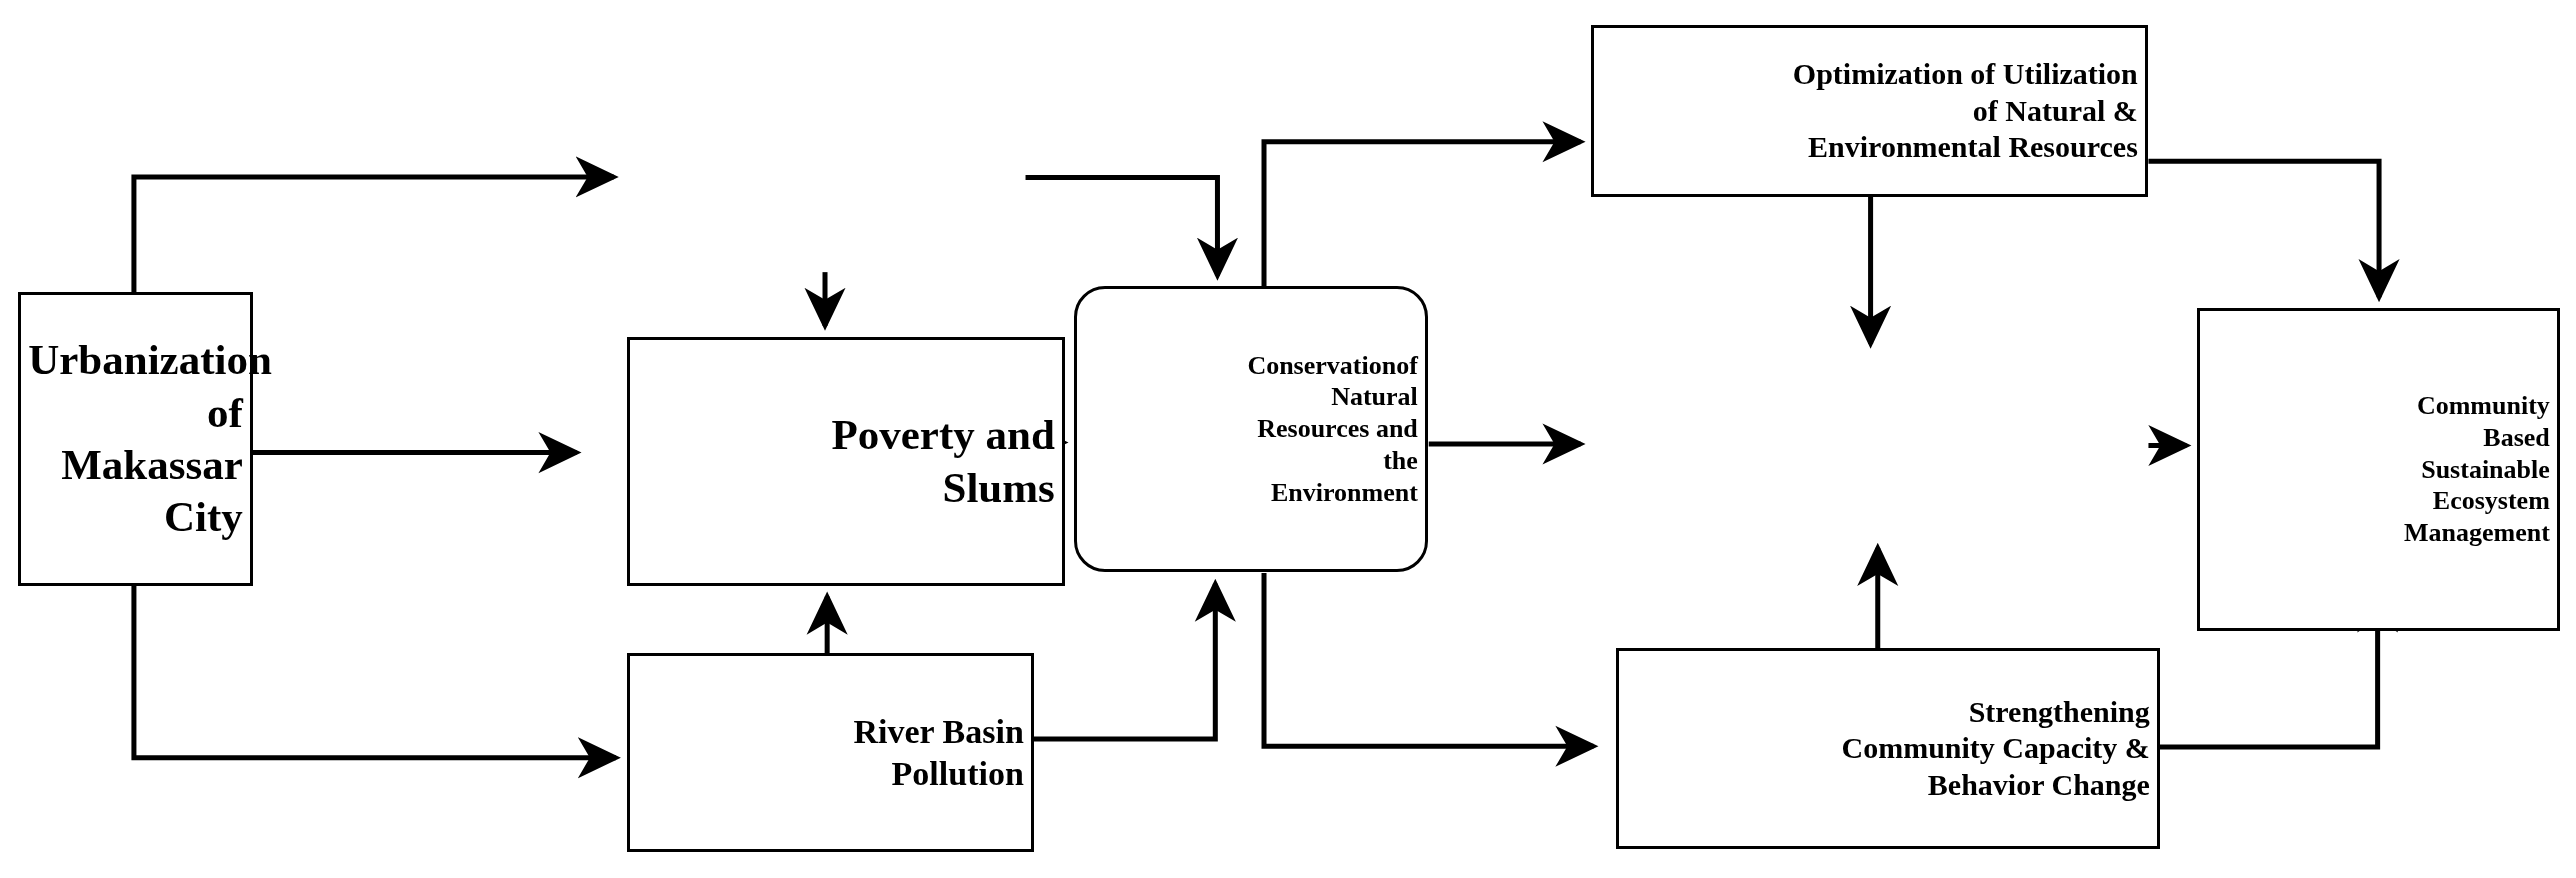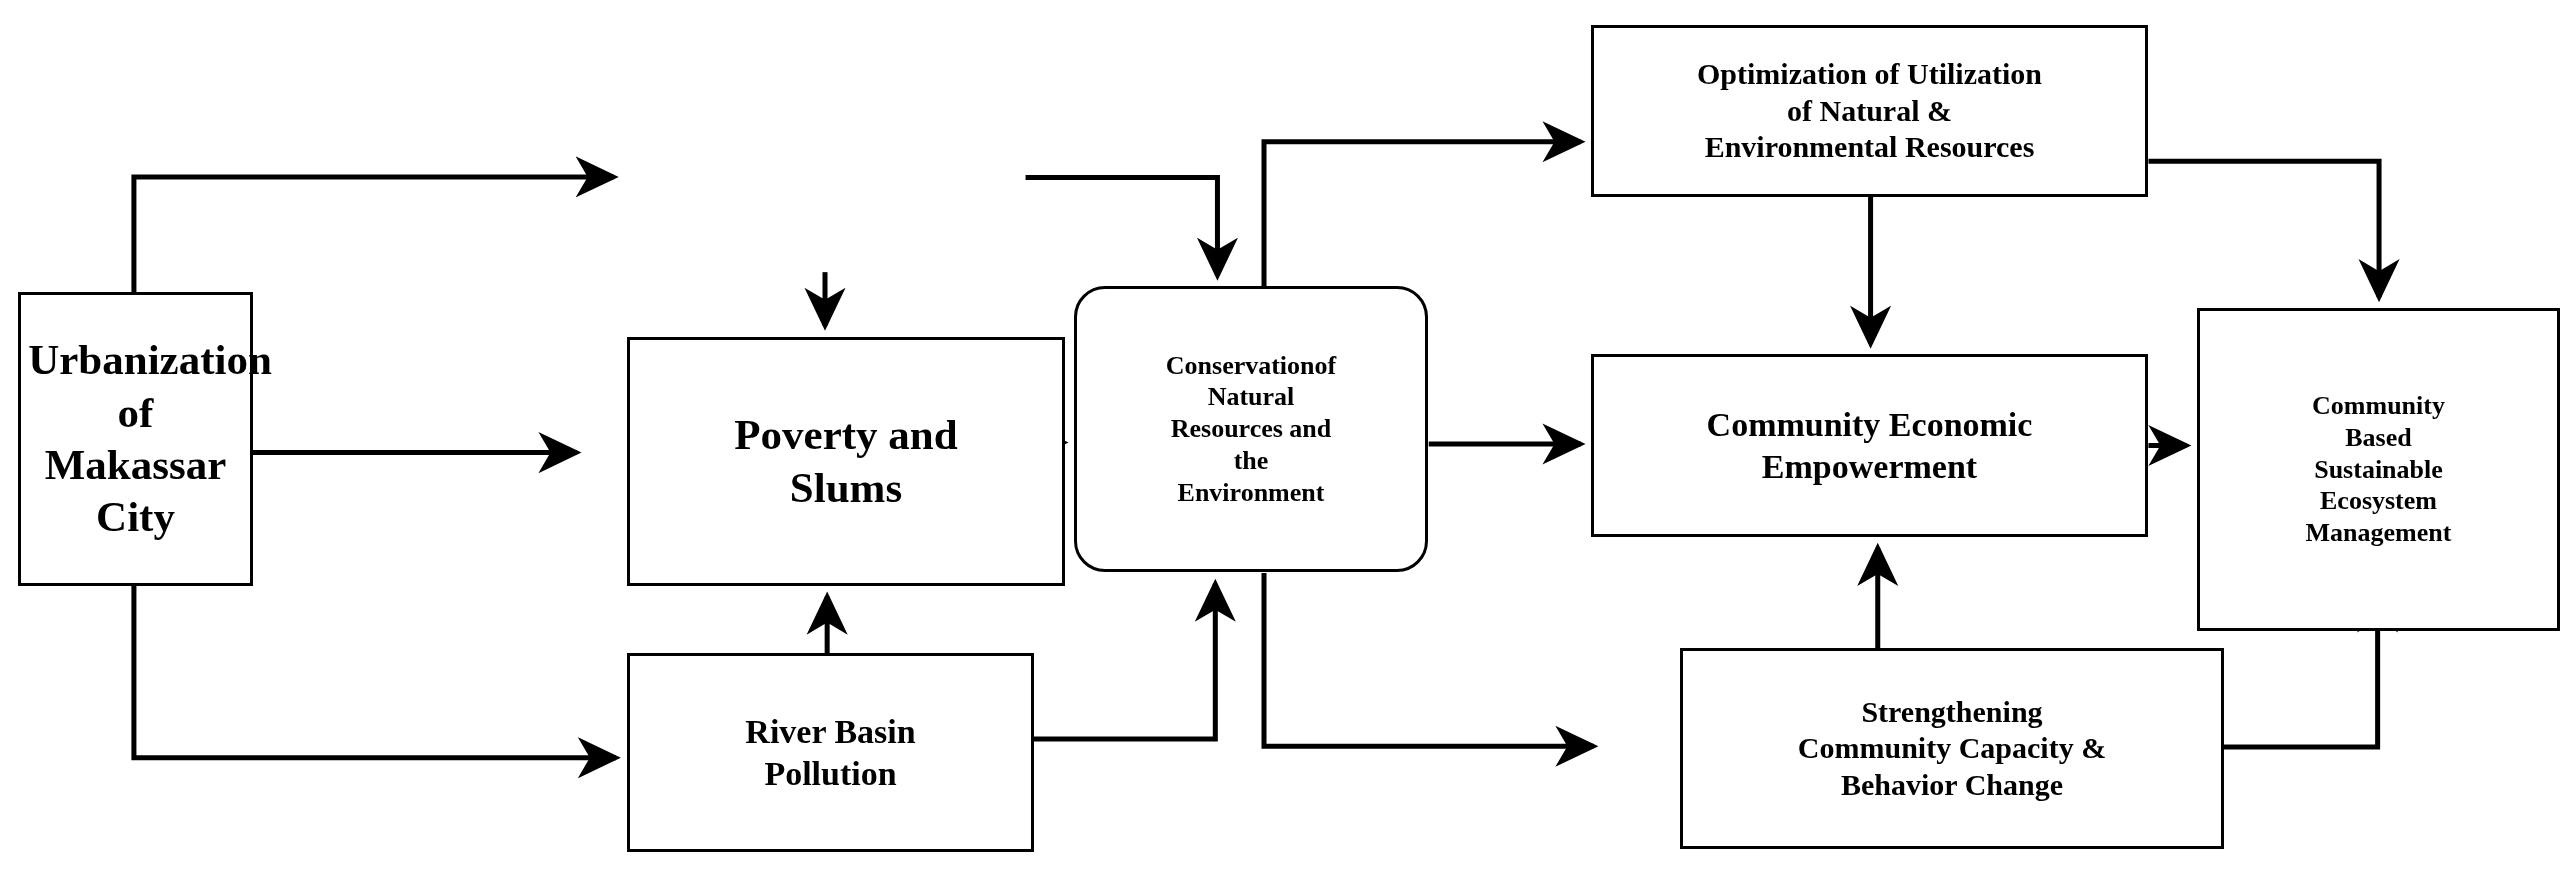--- a/index.html
+++ b/index.html
@@ -26,21 +26,21 @@
     height: 878px;
   }
   .node-box {
     position: absolute;
     box-sizing: border-box;
     border: 3.6px solid #000000;
     background: #ffffff;
     display: flex;
     align-items: center;
     justify-content: center;
-    text-align: center;
+    text-align: right;
     color: #000000;
     font-weight: bold;
     line-height: 1.22;
     padding: 2.9px 7.2px;
   }
   .node-label {
     display: block;
     width: 100%;
     white-space: pre-line;
   }
@@ -121,26 +121,22 @@
 the
 Environment</span>
   </div>
 
   <div class="node-box sz-md" style="left:1591px; top:25px; width:557px; height:172px;">
     <span class="node-label">Optimization of Utilization
 of Natural &amp;
 Environmental Resources</span>
   </div>
 
-  <div class="node-box sz-lg" style="left:1591px; top:354px; width:557px; height:183px;">
-    <span class="node-label">Community Economic
-Empowerment</span>
-  </div>
 
-  <div class="node-box sz-md" style="left:1680px; top:648px; width:544px; height:201px;">
+  <div class="node-box sz-md" style="left:1616px; top:648px; width:544px; height:201px;">
     <span class="node-label">Strengthening
 Community Capacity &amp;
 Behavior Change</span>
   </div>
 
   <div class="node-box sz-sm" style="left:2197px; top:308px; width:363px; height:323px;">
     <span class="node-label">Community
 Based
 Sustainable
 Ecosystem

